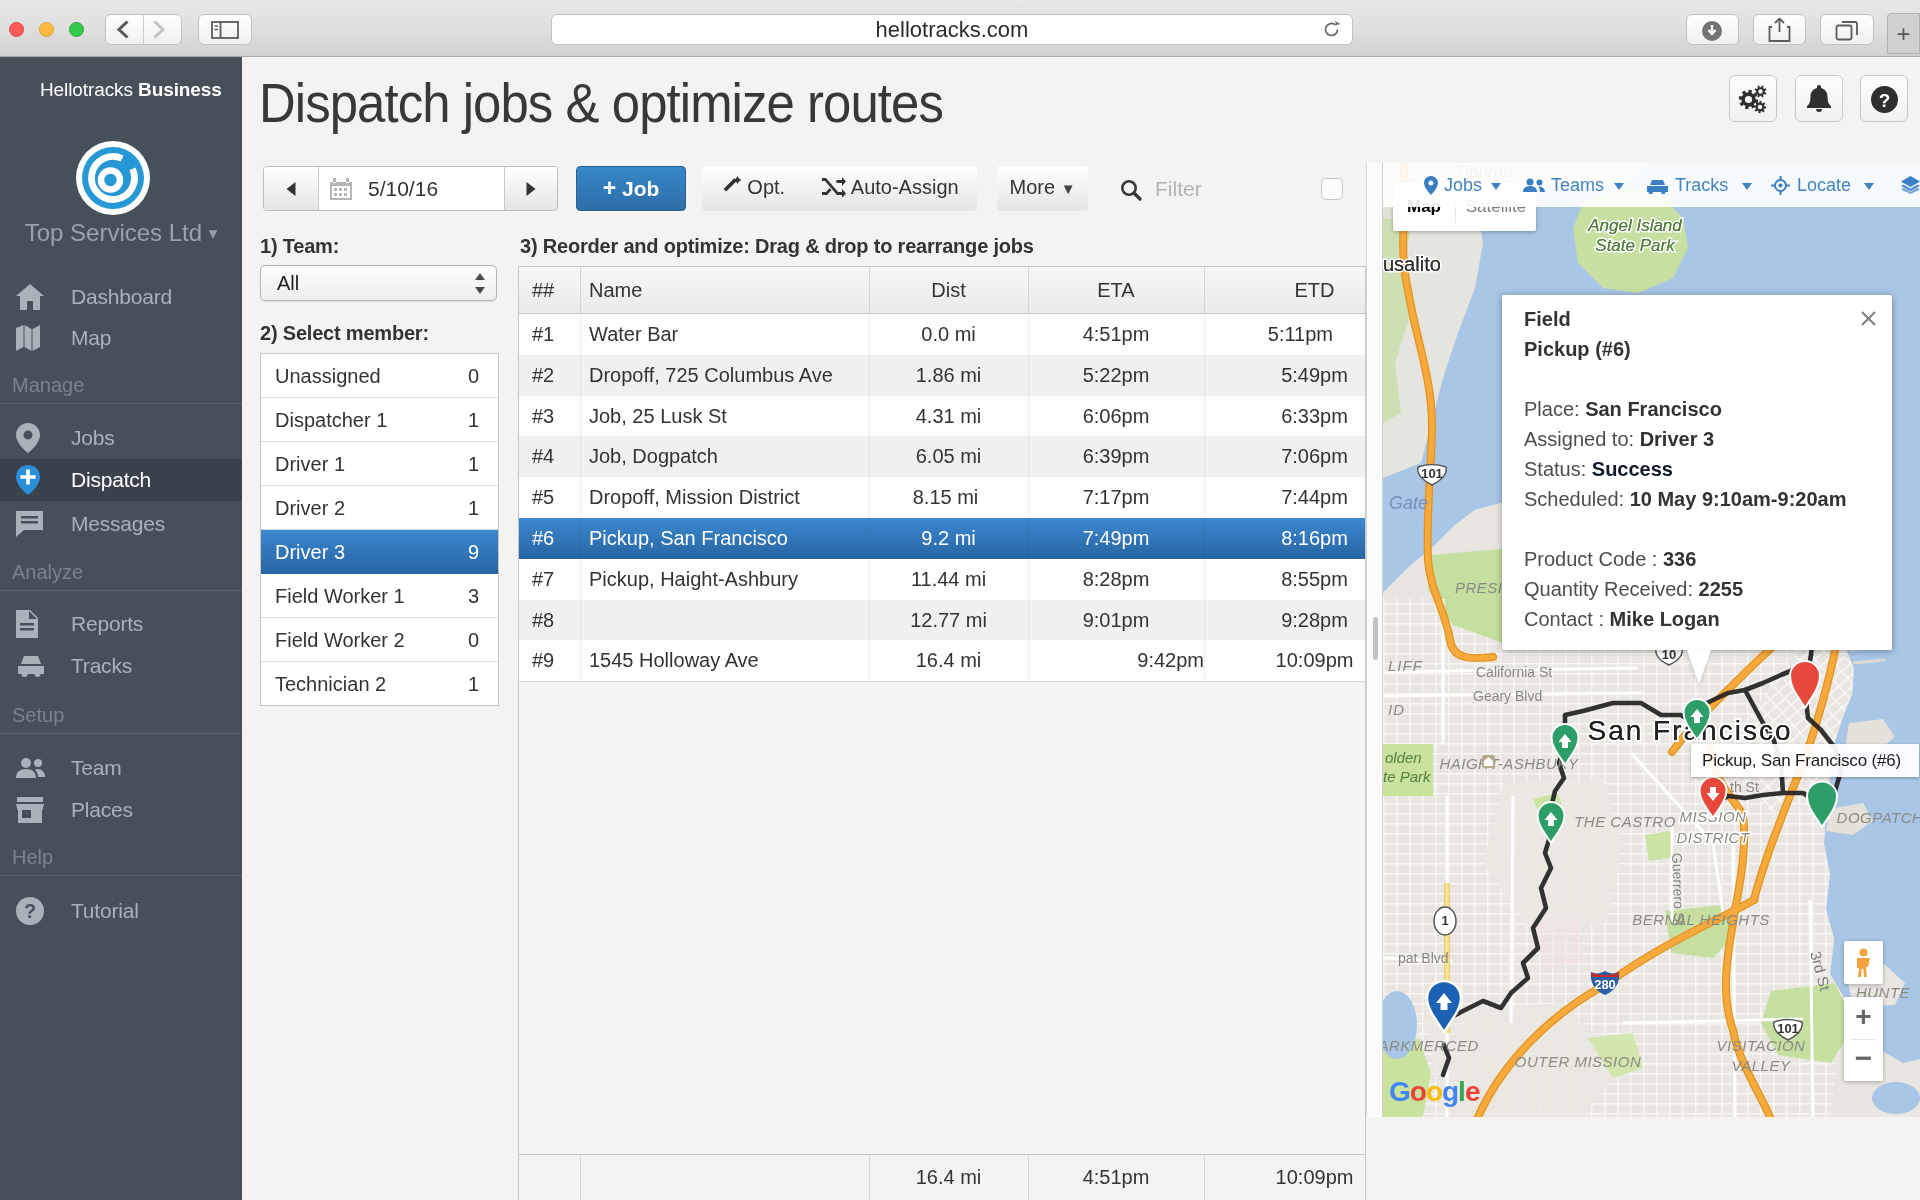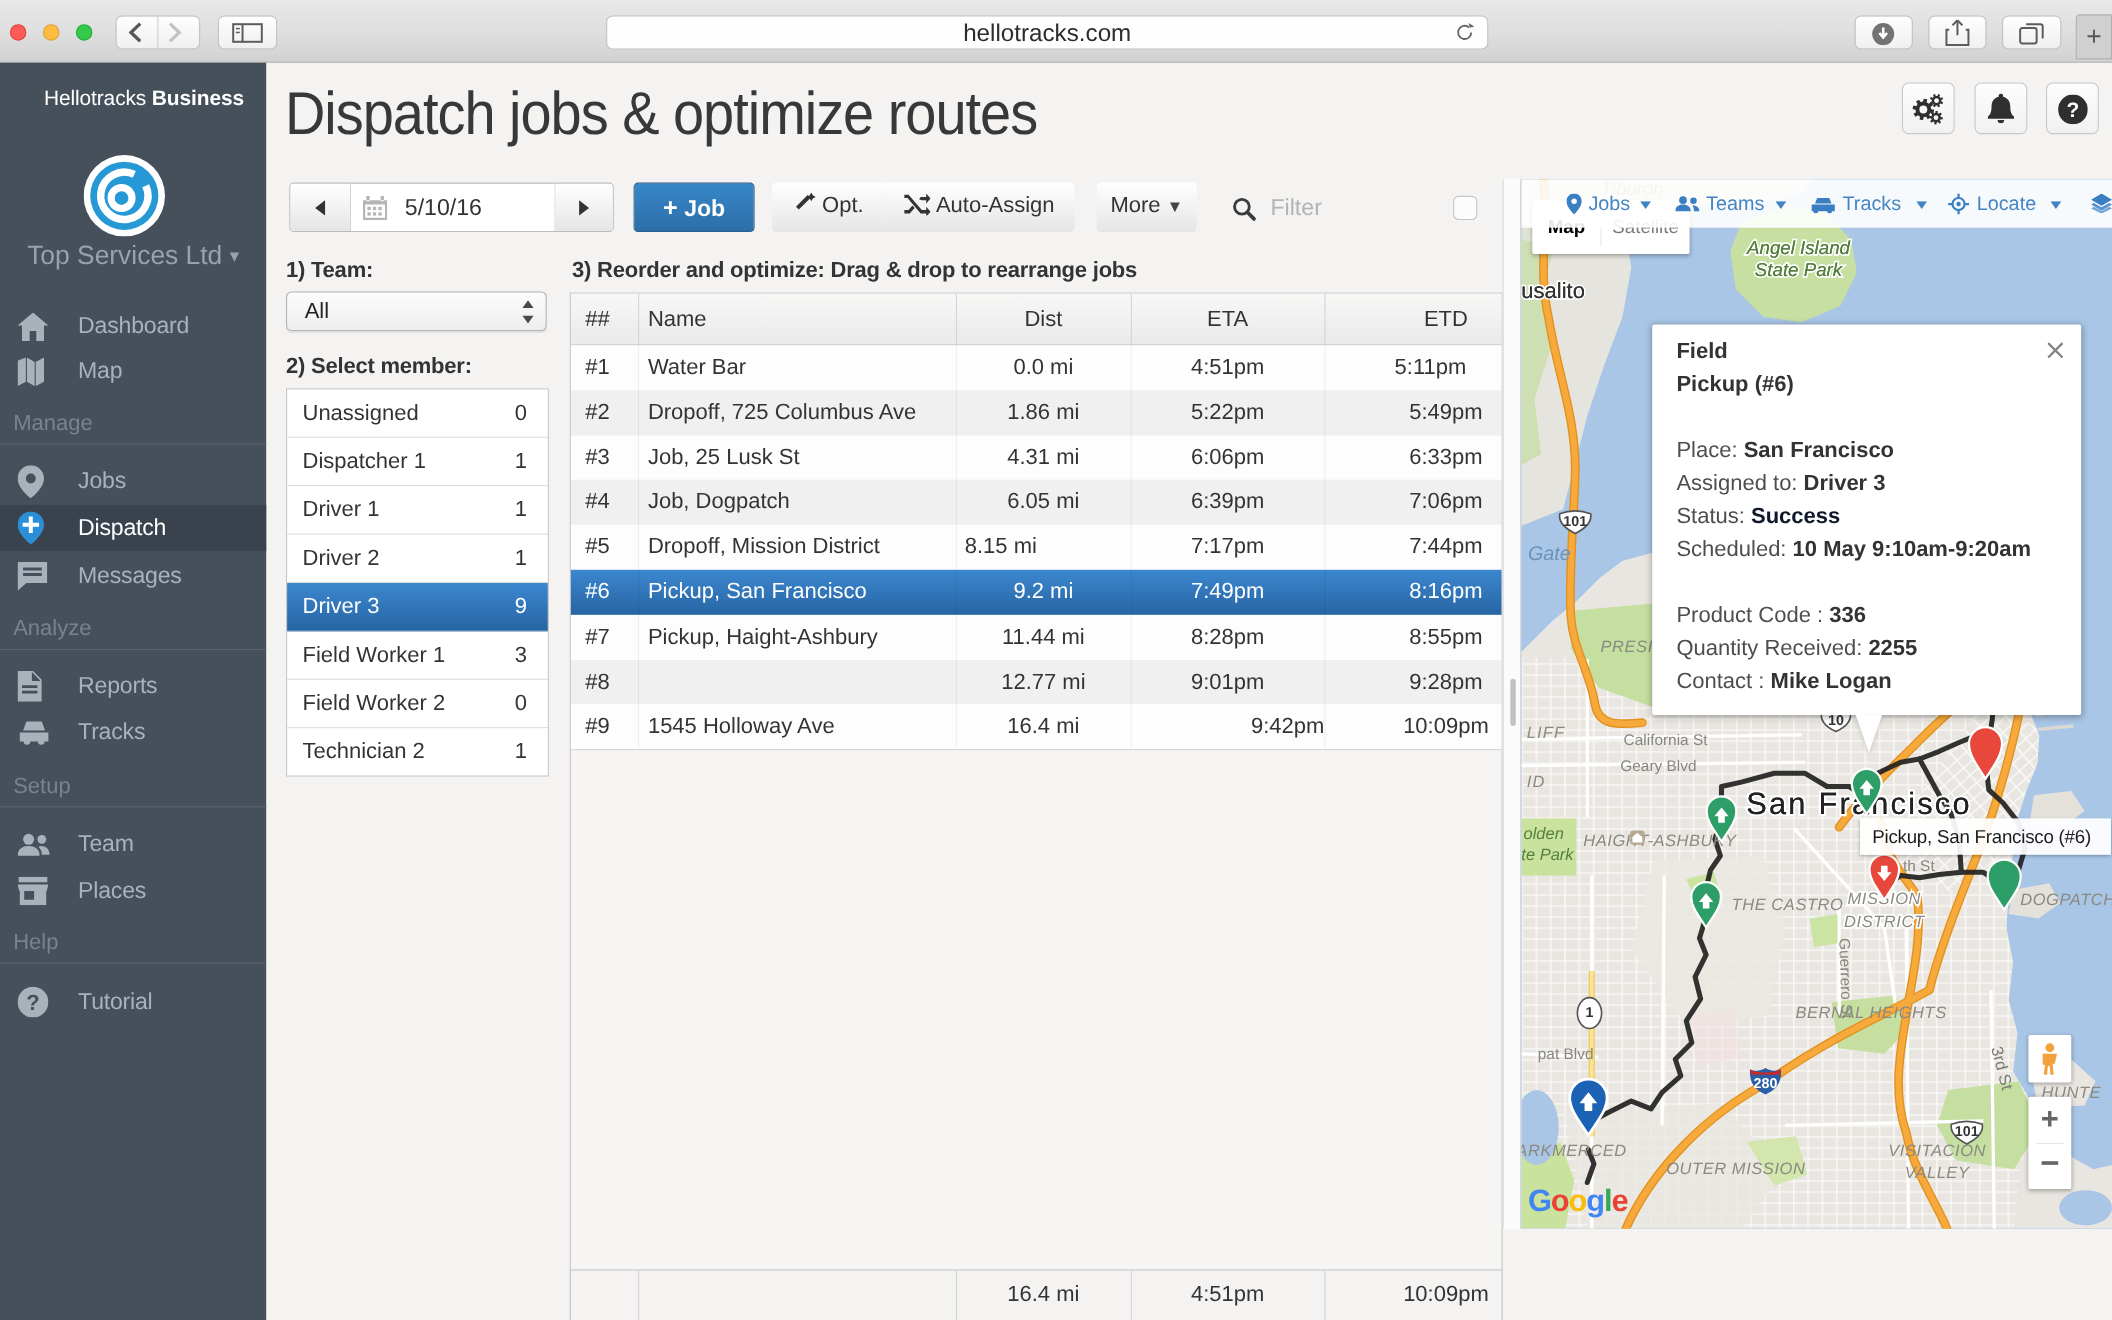--- a/index.html
+++ b/index.html
@@ -332,21 +332,21 @@
     <div class="trow alt" style="top:169.39999999999998px">
       <div class="cell" style="left:13px">#4</div>
       <div class="cell" style="left:70px">Job, Dogpatch</div>
       <div class="cell" style="left:350px;width:159px;text-align:center">6.05 mi</div>
       <div class="cell" style="left:509px;width:176px;text-align:center">6:39pm</div>
       <div class="cell" style="left:685px;width:161px;text-align:center;padding-left:60px;box-sizing:border-box">7:06pm</div>
     </div>
     <div class="trow white" style="top:210.2px">
       <div class="cell" style="left:13px">#5</div>
       <div class="cell" style="left:70px">Dropoff, Mission District</div>
-      <div class="cell" style="left:358px;width:159px;">8.15 mi</div>
+      <div class="cell" style="left:347px;width:159px;text-align:center">8.15 mi</div>
       <div class="cell" style="left:509px;width:176px;text-align:center">7:17pm</div>
       <div class="cell" style="left:685px;width:161px;text-align:center;padding-left:60px;box-sizing:border-box">7:44pm</div>
     </div>
     <div class="trow sel" style="top:251px">
       <div class="cell" style="left:13px">#6</div>
       <div class="cell" style="left:70px">Pickup, San Francisco</div>
       <div class="cell" style="left:350px;width:159px;text-align:center">9.2 mi</div>
       <div class="cell" style="left:509px;width:176px;text-align:center">7:49pm</div>
       <div class="cell" style="left:685px;width:161px;text-align:center;padding-left:60px;box-sizing:border-box">8:16pm</div>
     </div>

